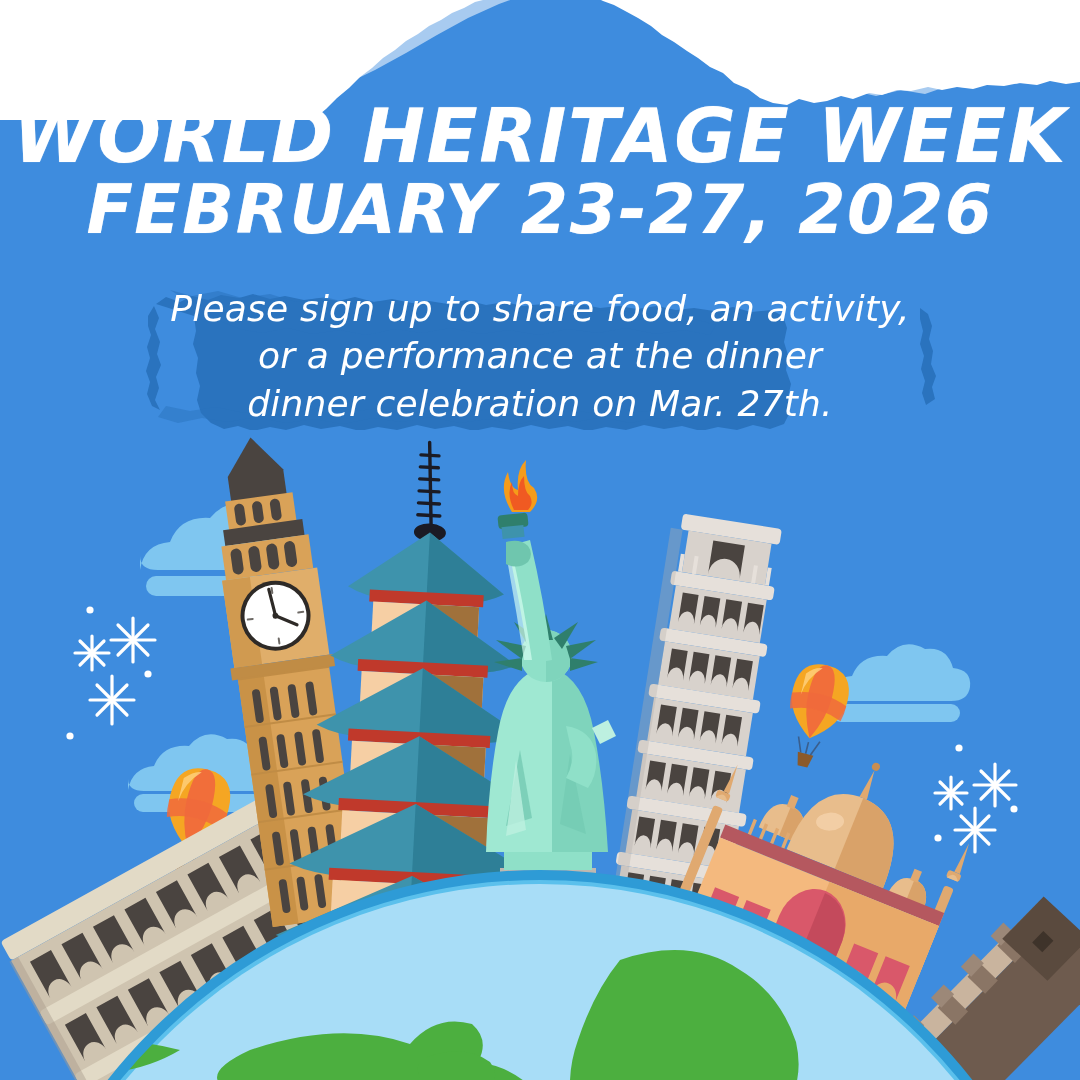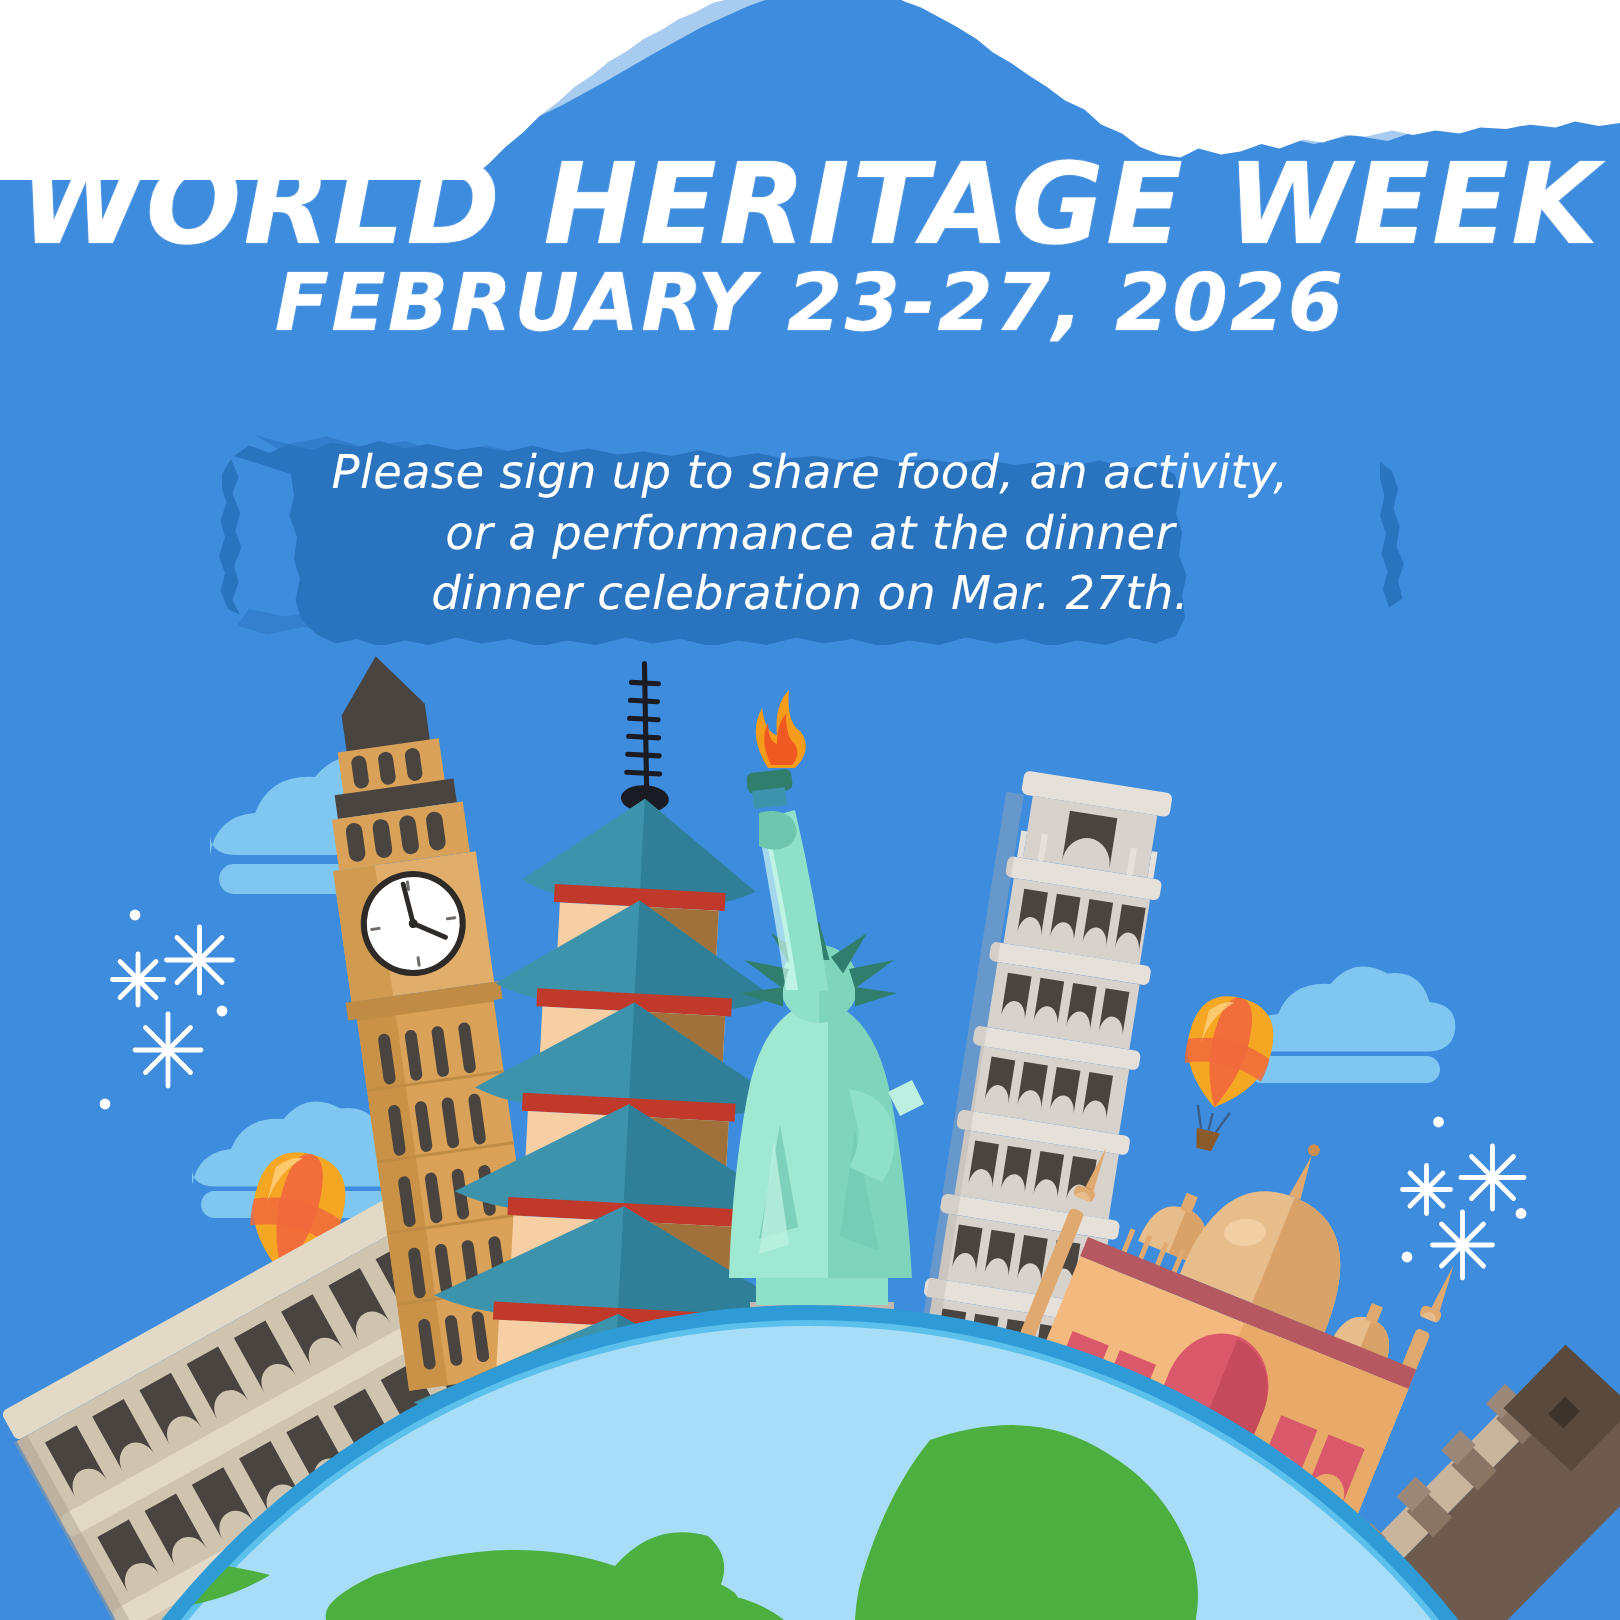--- a/index.html
+++ b/index.html
@@ -27,33 +27,33 @@
     text-align:center;
     color:#ffffff;
     font-family:"DejaVu Sans", sans-serif;
     font-weight:700;font-style:italic;
     letter-spacing:1.5px;
     line-height:0.97;
     text-shadow:0 0 1px rgba(255,255,255,.6);
   }
   .hl-line{display:block;font-size:76px;white-space:nowrap;}
   .hl-line.l1{font-size:75px;}
-  .hl-line.l2{font-size:53px;margin-top:4px;}
+  .hl-line.l2{font-size:68px;margin-top:4px;}
 
   
   .banner-wrap{
     position:absolute;left:140px;top:282px;width:800px;height:148px;
   }
   .banner-text{
     position:absolute;left:0;top:0;width:800px;height:148px;
     display:flex;flex-direction:column;align-items:center;justify-content:center;
     color:#ffffff;
     font-family:"DejaVu Sans", sans-serif;
     font-style:italic;font-weight:400;
-    font-size:31px;line-height:1.32;
+    font-size:36px;line-height:1.32;
     text-align:center;
     letter-spacing:.2px;
   }
   .banner-text span{display:block;white-space:nowrap;}
 
   
   .scene{position:absolute;left:0;top:0;width:1080px;height:1080px;}
   svg{display:block;}
 </style>
 </head>

